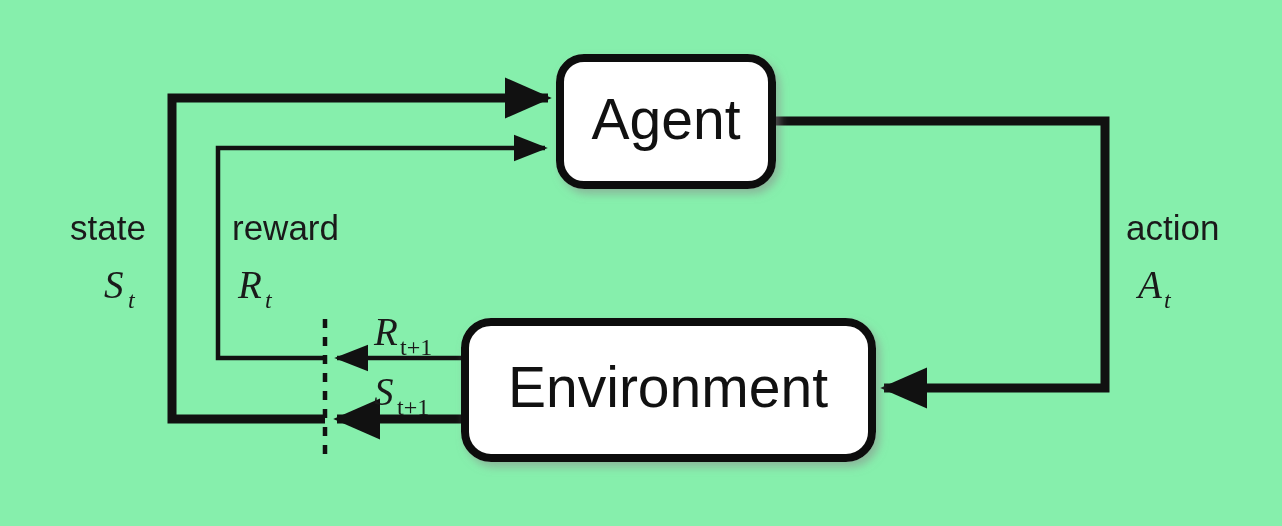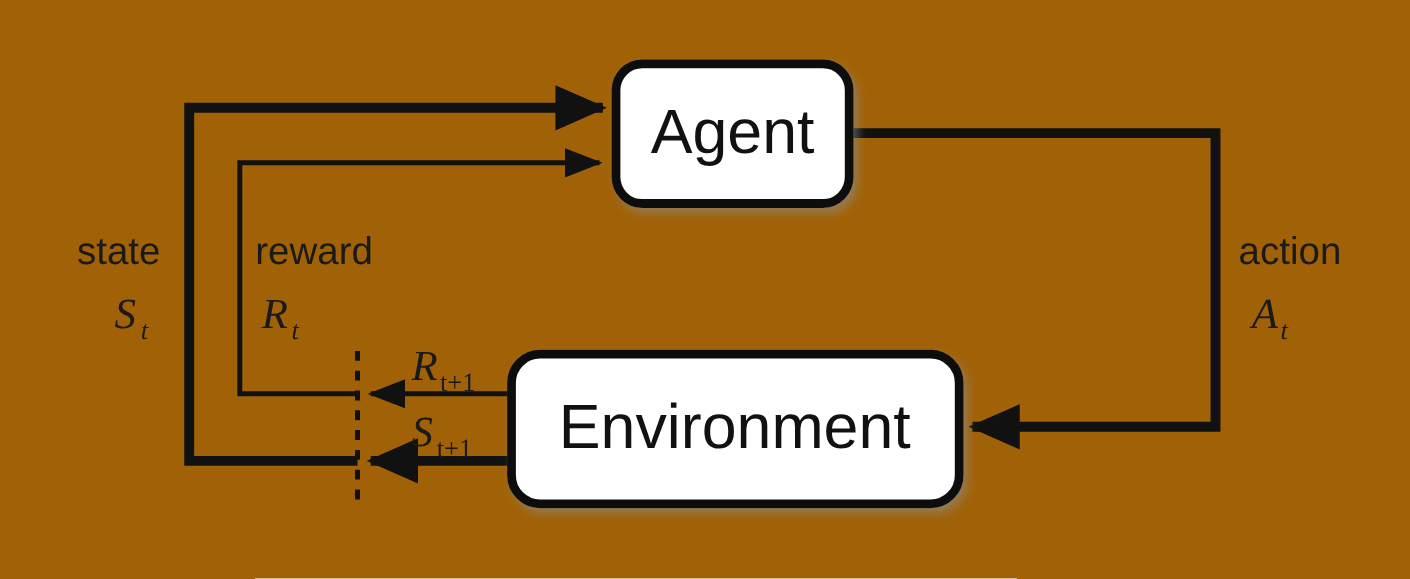--- a/index.html
+++ b/index.html
@@ -4,21 +4,21 @@
 <style>
   html, body {
     margin: 0;
     padding: 0;
     background: #ffffff;
   }
   #canvas {
     position: relative;
     width: 1282px;
     height: 526px;
-    background: #a16207;
+    background: #86efac;
     overflow: hidden;
     font-family: "Liberation Sans", sans-serif;
   }
   #diagram-svg {
     position: absolute;
     left: 0;
     top: 0;
     width: 1282px;
     height: 526px;
   }

